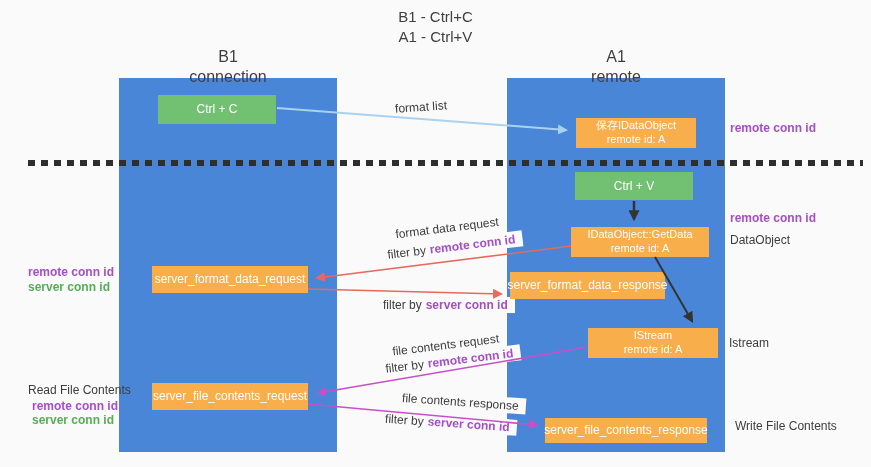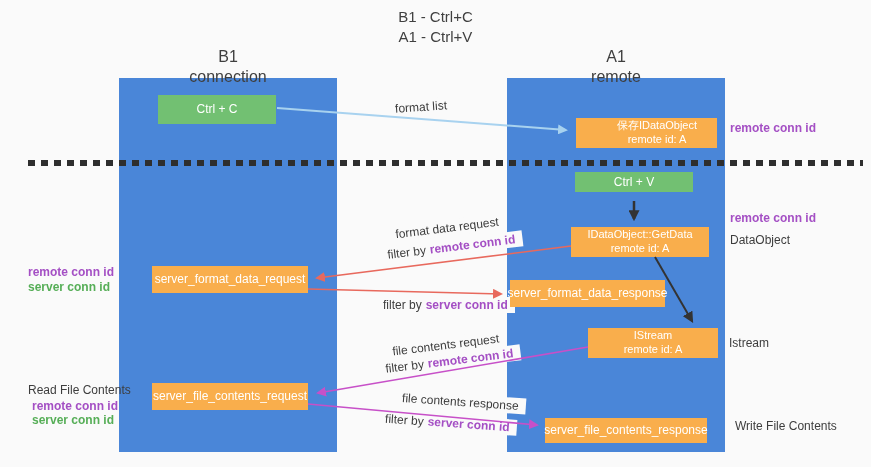--- a/index.html
+++ b/index.html
@@ -60,39 +60,39 @@
 
   <div class="col" style="left:119px;"></div>
   <div class="col" style="left:507px;"></div>
 
   <div class="dashed"></div>
 
   <div class="box green" style="left:158px;top:95px;width:118px;height:29px;align-items:center;">
     <div>Ctrl + C</div>
   </div>
 
-  <div class="box orange small" style="left:576px;top:118px;width:120px;height:30px;padding-left:21px;">
+  <div class="box orange small" style="left:576px;top:118px;width:120px;height:30px;">
     <div>保存IDataObject</div>
     <div>remote id: A</div>
   </div>
 
-  <div class="box green" style="left:575px;top:172px;width:118px;height:20px;">
+  <div class="box green" style="left:575px;top:172px;width:118px;height:28px;">
     <div>Ctrl + V</div>
   </div>
 
   <div class="box orange small" style="left:571px;top:227px;width:138px;height:30px;text-align:right;">
     <div>IDataObject::GetData</div>
     <div>remote id: A</div>
   </div>
 
   <div class="box orange" style="left:152px;top:266px;width:156px;height:27px;">
     <div>server_format_data_request</div>
   </div>
 
-  <div class="box orange" style="left:510px;top:280px;width:155px;height:27px;">
+  <div class="box orange" style="left:510px;top:272px;width:155px;height:27px;">
     <div>server_format_data_response</div>
   </div>
 
   <div class="box orange small" style="left:588px;top:328px;width:130px;height:30px;">
     <div>IStream</div>
     <div>remote id: A</div>
   </div>
 
   <div class="box orange" style="left:152px;top:383px;width:156px;height:27px;">
     <div>server_file_contents_request</div>

